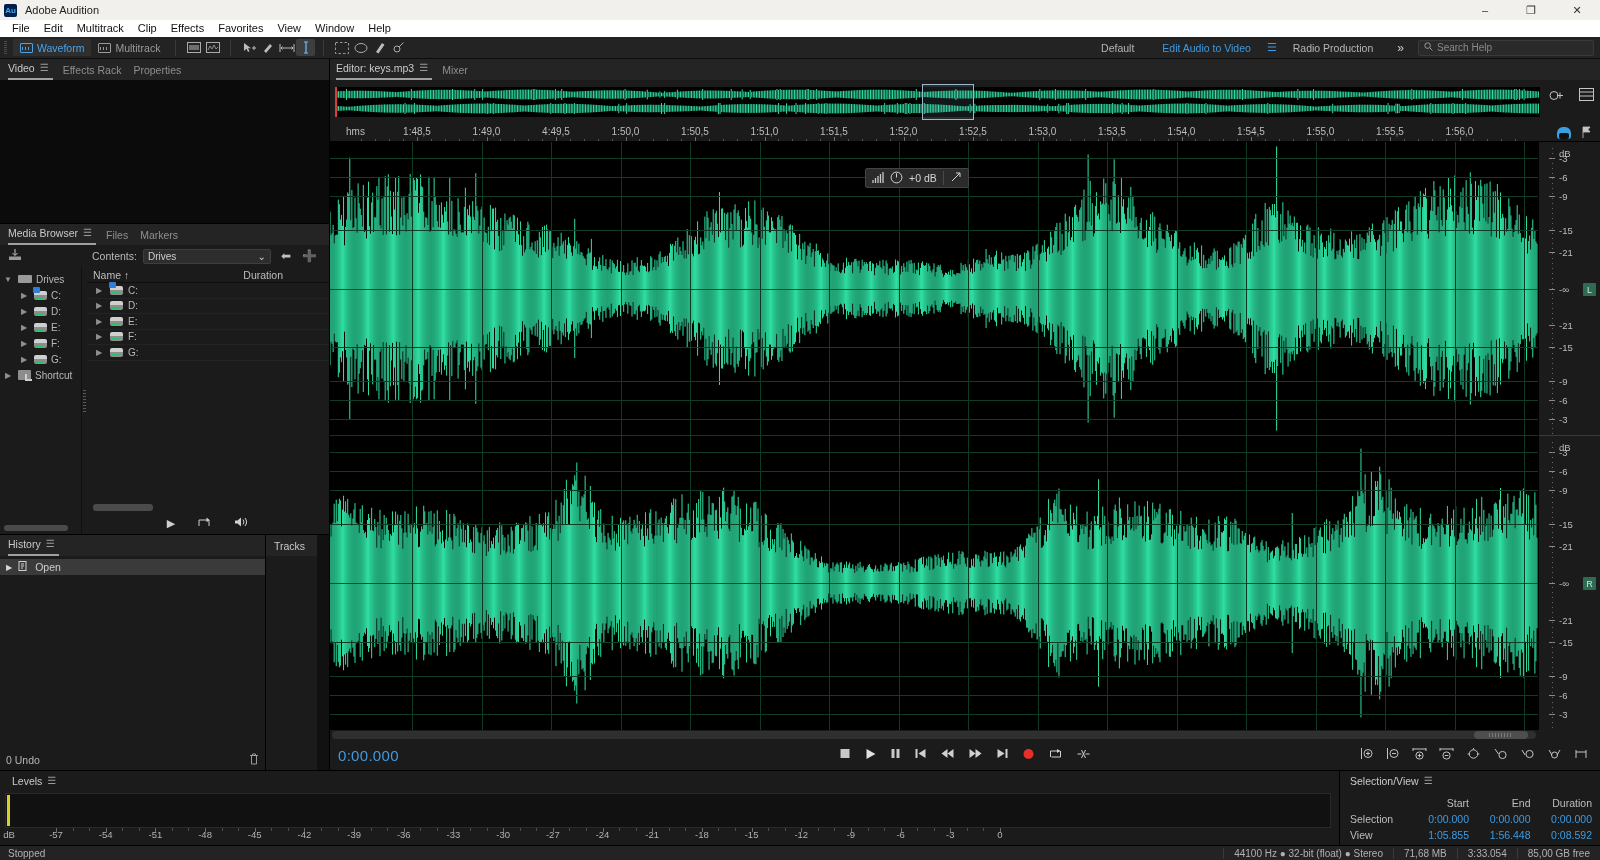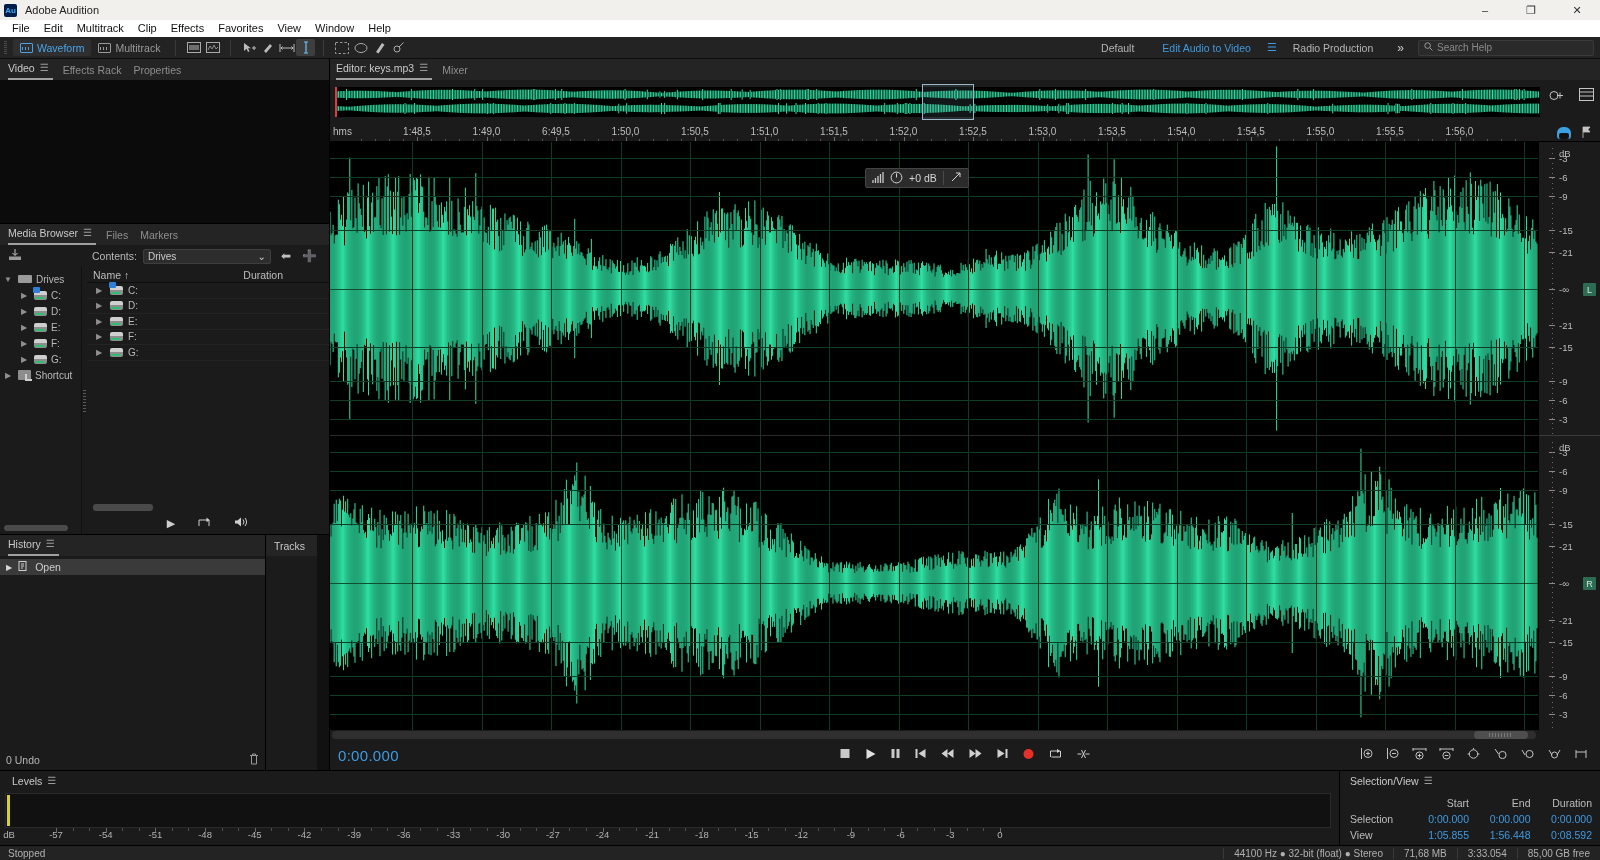--- a/index.html
+++ b/index.html
@@ -110,21 +110,21 @@
   .ed-tabs{ height:21px; background:#242424; display:flex; align-items:flex-end; flex:0 0 21px; padding-left:6px; }
 
   .overview{ height:44px; flex:0 0 44px; background:#1b1b1b; display:flex; align-items:center; position:relative; }
   .ov-wave{ position:absolute; left:5px; right:60px; top:7px; height:30px; background:#000; border-left:2px solid #e03b3b; }
   .ov-ch{ position:absolute; left:0; right:0; height:11px; overflow:hidden; }
   .ov-ch.a{ top:2px; } .ov-ch.b{ top:16px; }
   .ov-sel{ position:absolute; top:4px; height:36px; width:52px; border:1px solid #9bb7c9; background:rgba(150,190,215,.12); }
   .ov-right{ position:absolute; right:6px; top:8px; display:flex; gap:14px; color:#c4c4c4; font-size:13px; }
 
   .ruler{ height:18px; flex:0 0 18px; background:#1b1b1b; position:relative; border-bottom:1px solid #000; overflow:hidden; }
-  .ruler .hms{ position:absolute; left:3px; top:2px; font-size:10px; color:#bdbdbd; }
+  .ruler .hms{ position:absolute; left:16px; top:2px; font-size:10px; color:#bdbdbd; }
   .rtick{ position:absolute; top:13px; width:1px; height:5px; background:#6e6e6e; }
   .rtick.minor{ height:3px; top:15px; background:#555; }
   .rlab{ position:absolute; top:2px; font-size:10px; color:#bdbdbd; transform:translateX(-50%); white-space:nowrap; }
   .ruler-right{ position:absolute; right:0; top:0; width:62px; height:18px; background:#1b1b1b;
                 display:flex; align-items:center; justify-content:flex-end; gap:10px; padding-right:8px; }
   .hp-ico{ width:14px; height:12px; background:#3b9fe0; border-radius:6px 6px 3px 3px; position:relative; }
   .hp-ico::after{ content:""; position:absolute; left:2px; right:2px; bottom:0; height:6px; background:#111; border-radius:2px; }
 
   .wave-area{ flex:1; display:flex; min-height:0; position:relative; }
   .wave-main{ flex:1; position:relative; background:#000; min-width:0; }
@@ -541,21 +541,21 @@
             <div class="rlab" style="left: 156.5px;">1:49,0</div>
             <div class="rtick" style="left: 156.5px;"></div>
             <div class="rtick minor" style="left: 170.4px;"></div>
             <div class="rtick minor" style="left: 184.3px;"></div>
             <div class="rtick minor" style="left: 198.2px;"></div>
             <div class="rtick minor" style="left: 212.1px;"></div>
             <div class="rtick minor" style="left: 142.6px;"></div>
             <div class="rtick minor" style="left: 128.7px;"></div>
             <div class="rtick minor" style="left: 114.8px;"></div>
             <div class="rtick minor" style="left: 100.9px;"></div>
-            <div class="rlab" style="left: 226px;">6:49,5</div>
+            <div class="rlab" style="left: 226px;">4:49,5</div>
             <div class="rtick" style="left: 226px;"></div>
             <div class="rtick minor" style="left: 239.9px;"></div>
             <div class="rtick minor" style="left: 253.8px;"></div>
             <div class="rtick minor" style="left: 267.7px;"></div>
             <div class="rtick minor" style="left: 281.6px;"></div>
             <div class="rtick minor" style="left: 212.1px;"></div>
             <div class="rtick minor" style="left: 198.2px;"></div>
             <div class="rtick minor" style="left: 184.3px;"></div>
             <div class="rtick minor" style="left: 170.4px;"></div>
             <div class="rlab" style="left: 295.5px;">1:50,0</div>

